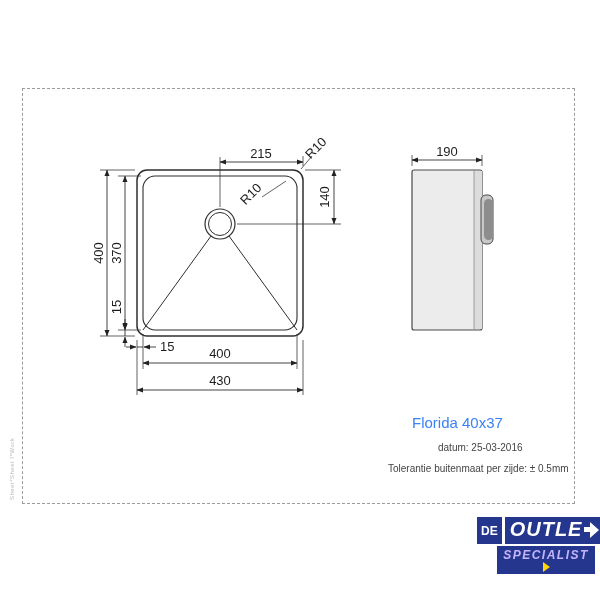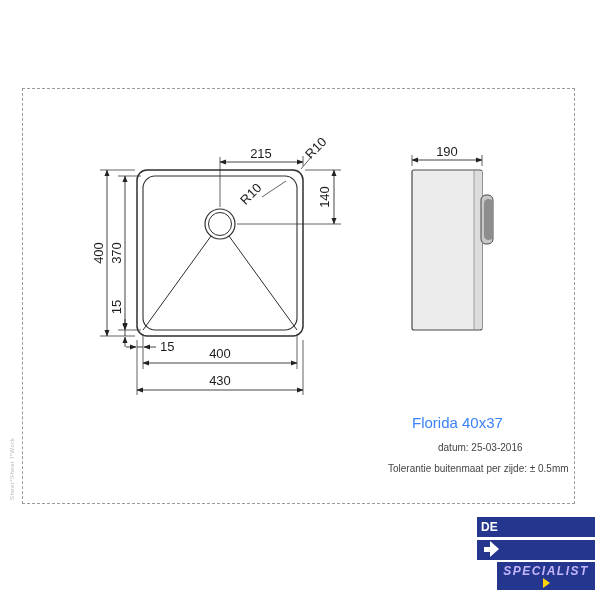--- a/index.html
+++ b/index.html
@@ -18,21 +18,21 @@
   svg text{font-family:"Liberation Sans",sans-serif;font-size:13px;fill:#1d1d1d;}
   .title{position:absolute;left:412px;top:414px;font-size:15px;color:#3b82f6;}
   .date{position:absolute;left:438px;top:442px;font-size:10px;color:#444;}
   .tols{position:absolute;left:368px;top:463px;font-size:10px;color:#444;line-height:12px;margin-left:20px;}
   .sidenote{
     position:absolute;left:9px;top:500px;font-size:6px;color:#b8b8b8;
     transform:rotate(-90deg);transform-origin:left top;white-space:nowrap;letter-spacing:.5px;
   }
   
   .logo{position:absolute;left:477px;top:517px;width:118px;}
-  .logo-row1{display:flex;align-items:stretch;gap:3px;flex-direction:column;}
+  .logo-row1{display:flex;align-items:stretch;gap:3px;}
   .de-box{background:#24368e;color:#fff;font-weight:bold;font-size:12px;
     padding:3px 4px;display:flex;align-items:center;}
   .outlet-box{background:#24368e;color:#fff;font-weight:800;font-style:italic;
     font-size:20px;letter-spacing:1px;padding:1px 6px 3px 5px;display:flex;align-items:center;}
   .arrT{display:inline-flex;align-items:center;margin-left:2px;}
   .arrT .bar{width:6px;height:5px;background:#fff;}
   .arrT .tri{width:0;height:0;border-top:8px solid transparent;border-bottom:8px solid transparent;border-left:9px solid #fff;}
   .logo-row2{margin-top:2px;margin-left:20px;background:#24368e;color:#c4b5fd;
     font-style:italic;font-weight:bold;font-size:12px;letter-spacing:1.5px;
     padding:2px 23px;display:flex;align-items:center;justify-content:space-between;flex-direction:column;}
@@ -128,20 +128,21 @@
 <div class="tols">
   <div>Tolerantie buitenmaat per zijde: ± 0.5mm</div>
 </div>
 
 <div class="sidenote">Sheet*Sheet I*Work</div>
 
 <div class="logo">
   <div class="logo-row1">
     <span class="de-box">DE</span>
     <span class="outlet-box">
+      <span>OUTLE</span>
       <span class="arrT">
         <span class="bar"></span>
         <span class="tri"></span>
       </span>
     </span>
   </div>
   <div class="logo-row2">
     <span>SPECIALIST</span>
     <span class="tri-y"></span>
   </div>

